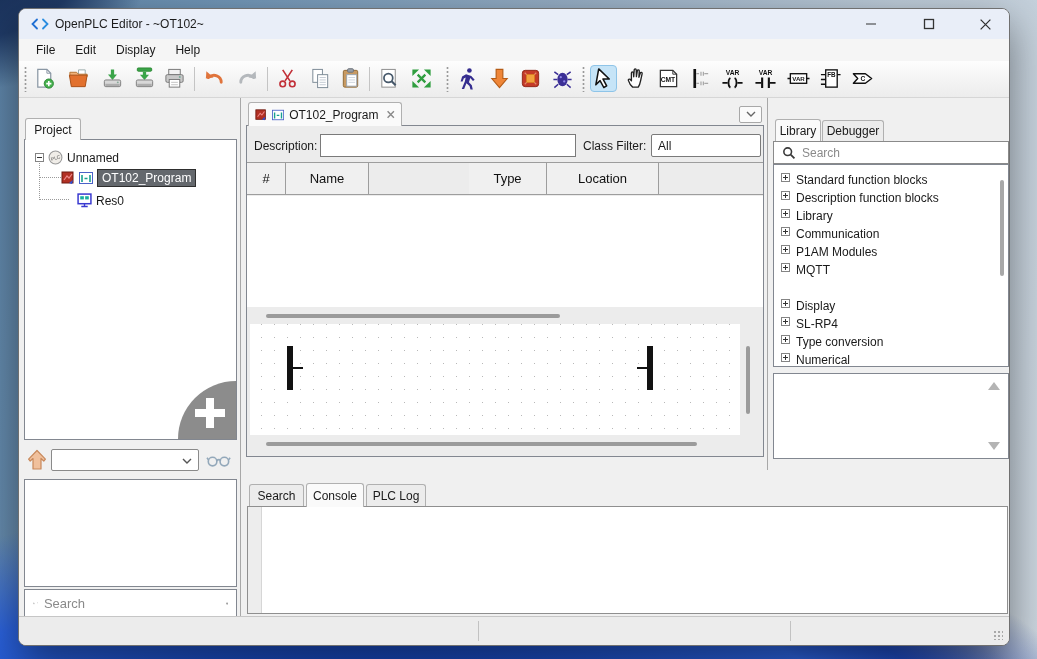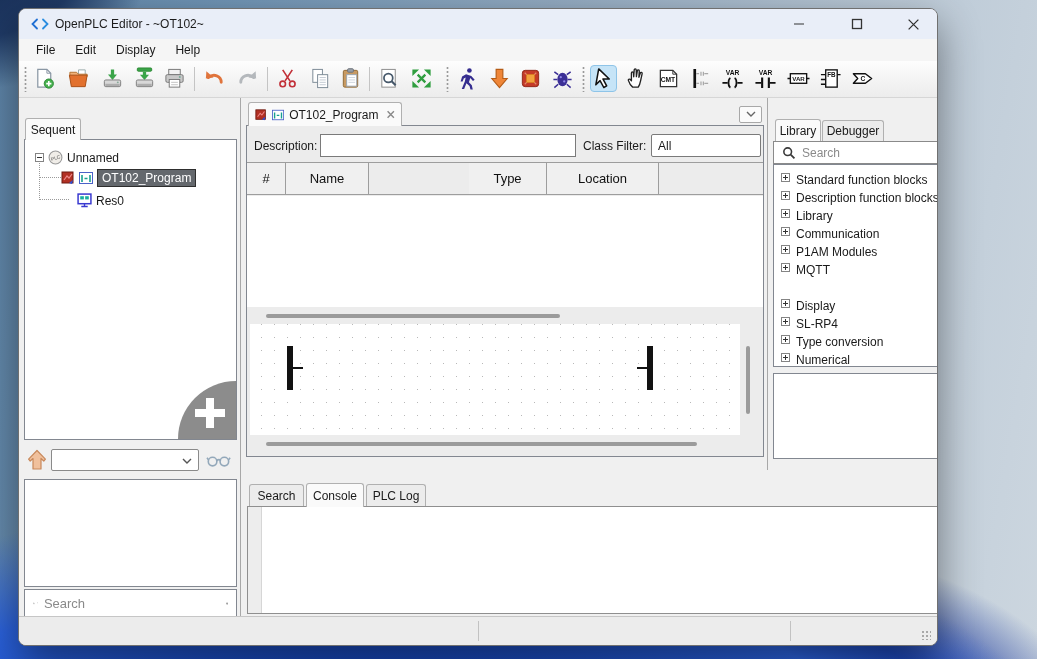--- a/index.html
+++ b/index.html
@@ -10,21 +10,21 @@
   .screen { position:relative; width:1037px; height:659px; overflow:hidden;
     background:
       radial-gradient(ellipse 270px 200px at -3% -7%, #16294e 0%, #1f3a66 42%, rgba(31,58,102,0) 68%),
       radial-gradient(ellipse 980px 430px at 36% 122%, #0a2a86 0%, #1746b6 34%, #2b62dc 55%, rgba(43,98,220,0) 73%),
       radial-gradient(ellipse 520px 270px at 68% 112%, #071b5e 0%, #12309a 48%, rgba(18,48,154,0) 75%),
       radial-gradient(ellipse 300px 120px at 50% 100%, #5e8cee 0%, rgba(94,140,238,0) 70%),
       linear-gradient(100deg, #5d84a8 0%, #7397b7 22%, #93abc2 48%, #bccad7 78%, #ccd6df 100%);
   }
 
   
-  .win { position:absolute; left:18px; top:8px; width:920px; height:638px;
+  .win { position:absolute; left:18px; top:8px; width:992px; height:638px;
     background:#f0f0f0; border:1px solid #707070; border-radius:8px;
     box-shadow:0 16px 42px rgba(0,0,0,.45); overflow:hidden; }
   .titlebar { position:absolute; left:0; top:0; right:0; height:30px; background:#e9eef8; }
   .title-text { position:absolute; left:36px; top:8px; font-size:12px; color:#1b1b1b; }
   .cap-btn { position:absolute; top:0; width:44px; height:30px; display:flex; align-items:center; justify-content:center; color:#333; }
   .menubar { position:absolute; left:0; top:30px; right:0; height:22px; background:#f5f5f5; display:flex; align-items:center; padding-left:8px; gap:2px; }
   .menu-item { padding:2px 9px; }
   .toolbar { position:absolute; left:0; top:52px; right:0; height:37px;
     background:linear-gradient(#fdfdfd,#ececec); border-bottom:1px solid #d6d6d6; }
   .gripper { position:absolute; top:5px; width:3px; height:26px;
@@ -324,21 +324,21 @@
     </div>
     <div class="tbtn" style="left:830px">
       <svg viewBox="0 0 24 24">
         <path d="M2.5 7h12.5l6.5 5-6.5 5H2.5l4.5-5z" fill="#fff" stroke="#111" stroke-width="1.5" stroke-linejoin="round"></path>
         <text x="12.5" y="14.8" text-anchor="middle" font-size="7" font-weight="bold" fill="#111">C</text>
       </svg>
     </div>
   </div>
 
   <div class="tab active" style="left:6px;top:109px;width:56px;height:22px">
-    <span>Sequent</span>
+    <span>Project</span>
   </div>
   <div class="box" style="left:5px;top:130px;width:213px;height:301px;overflow:hidden">
     <div class="dot-v" style="left:14px;top:18px;height:42px"></div>
     <div class="dot-h" style="left:14px;top:37px;width:22px"></div>
     <div class="dot-h" style="left:14px;top:59px;width:30px"></div>
     <div class="trow" style="left:10px;top:9px">
       <span class="exp"></span>
       <svg width="15" height="15" viewBox="0 0 14 14">
         <circle cx="7" cy="7" r="6" fill="#f0ede8" stroke="#9a9a9a"></circle>
         <text x="7" y="9" font-size="4.6" text-anchor="middle" fill="#555" transform="rotate(-18 7 7)">PLC</text>

